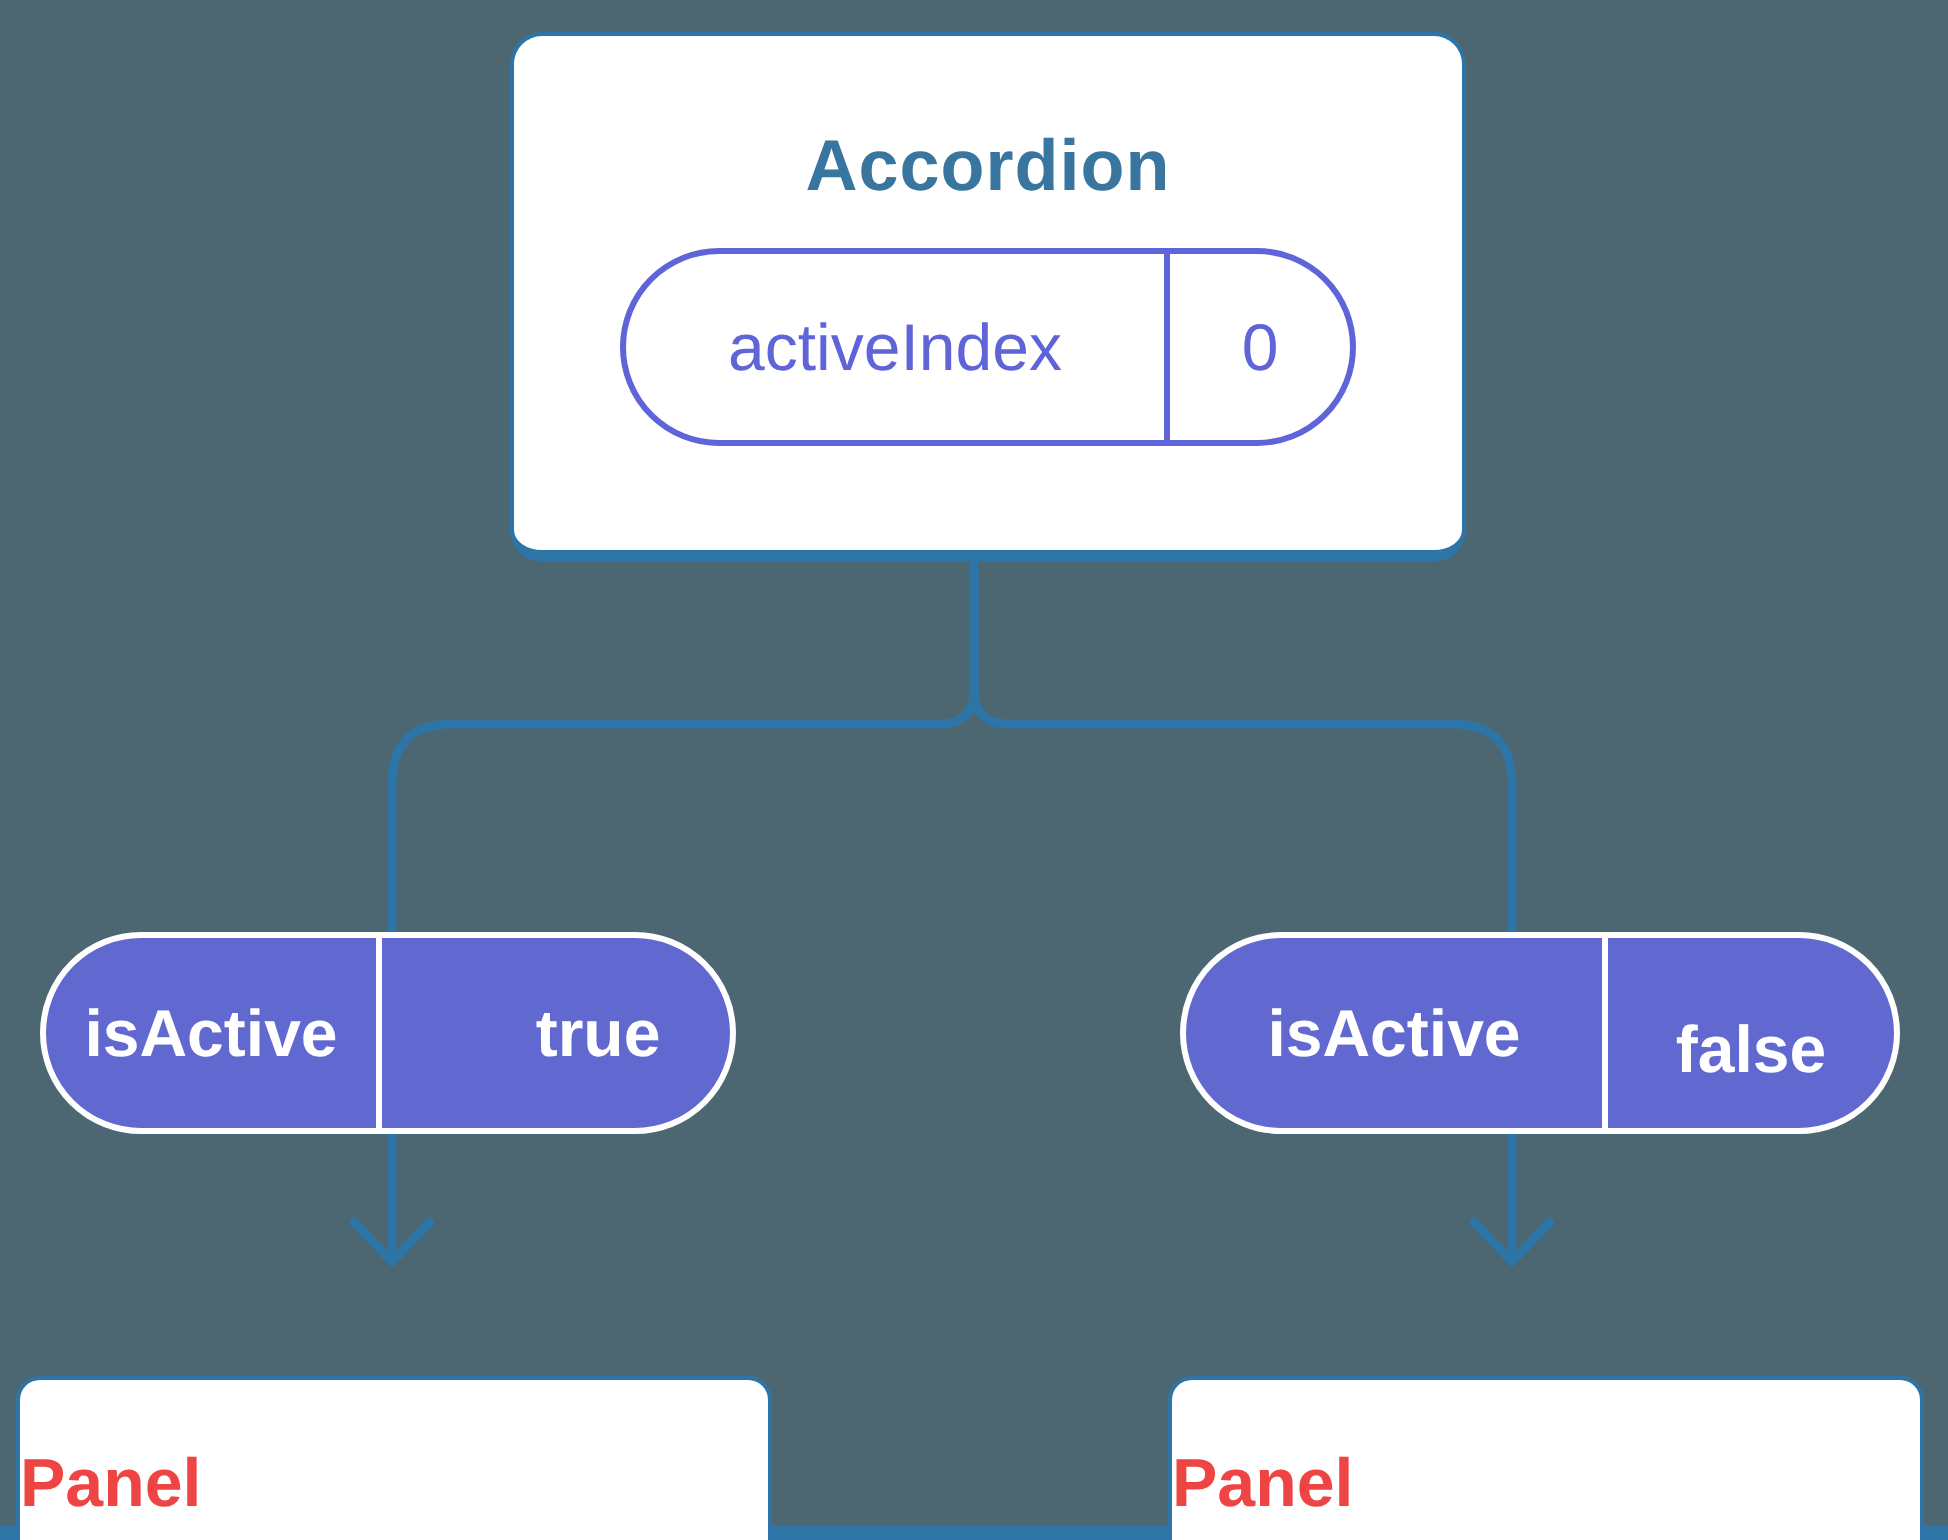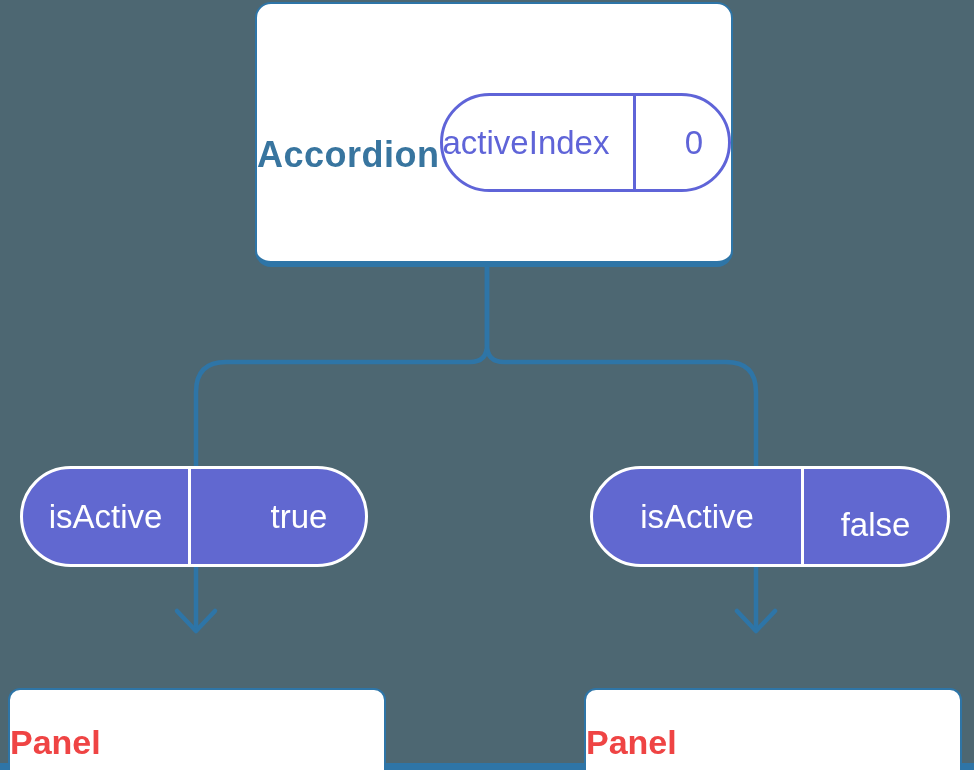--- a/index.html
+++ b/index.html
@@ -19,46 +19,45 @@
   }
   .card {
     position: absolute;
     background: #FFFFFF;
     border: 2px solid #2E75A7;
     border-bottom-width: 6px;
     box-sizing: border-box;
     z-index: 2;
   }
   .root-card {
-    left: 255px; top: 2px;
+    left: 255px; top: 16px;
     width: 478px; height: 265px;
     border-radius: 16px;
     display: flex;
-    flex-direction: row;
+    flex-direction: column;
     align-items: center;
   }
   .root-title {
     margin-top: 44px;
     font-size: 36px;
     font-weight: 600;
     color: #38759F;
     letter-spacing: 0.5px;
   }
   .prop-pill {
     margin-top: 20px;
     width: 368px; height: 99px;
     border: 3px solid #5F64D8;
     border-radius: 60px;
     background: #FFFFFF;
     color: #5F64D8;
     display: flex;
     align-items: stretch;
     box-sizing: border-box;
     overflow: hidden;
-    gap: 24px;
   }
   .prop-name {
     flex: 1;
     display: flex; align-items: center; justify-content: center;
     font-size: 33px;
   }
   .prop-divider { width: 3px; background: #5F64D8; }
   .prop-value {
     width: 90px;
     display: flex; align-items: center; justify-content: center;
@@ -70,20 +69,21 @@
     height: 101px;
     background: #6168D0;
     border: 3px solid #FFFFFF;
     border-radius: 60px;
     color: #FFFFFF;
     display: flex;
     align-items: stretch;
     box-sizing: border-box;
     overflow: hidden;
     z-index: 2;
+    font-weight: bold;
   }
   .state-pill.left  { left: 20px;  width: 348px; }
   .state-pill.right { left: 590px; width: 360px; }
   .state-name {
     flex: 1;
     display: flex; align-items: center; justify-content: center;
     font-size: 33px;
   }
   .state-divider { width: 3px; background: #FFFFFF; }
   .state-value {

